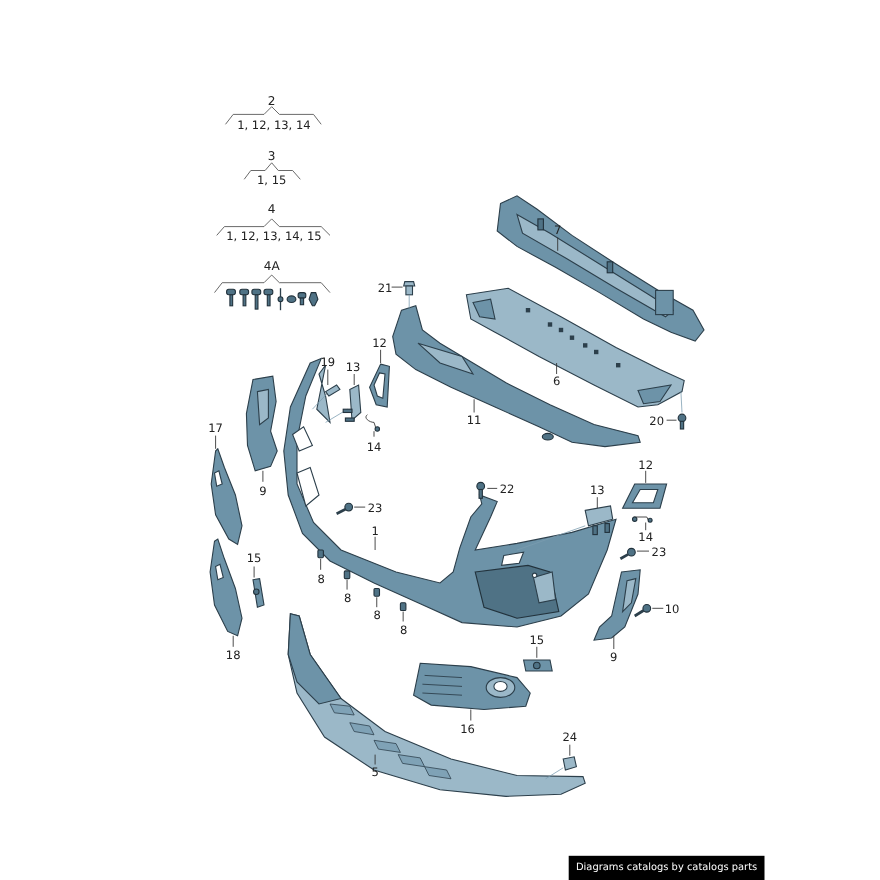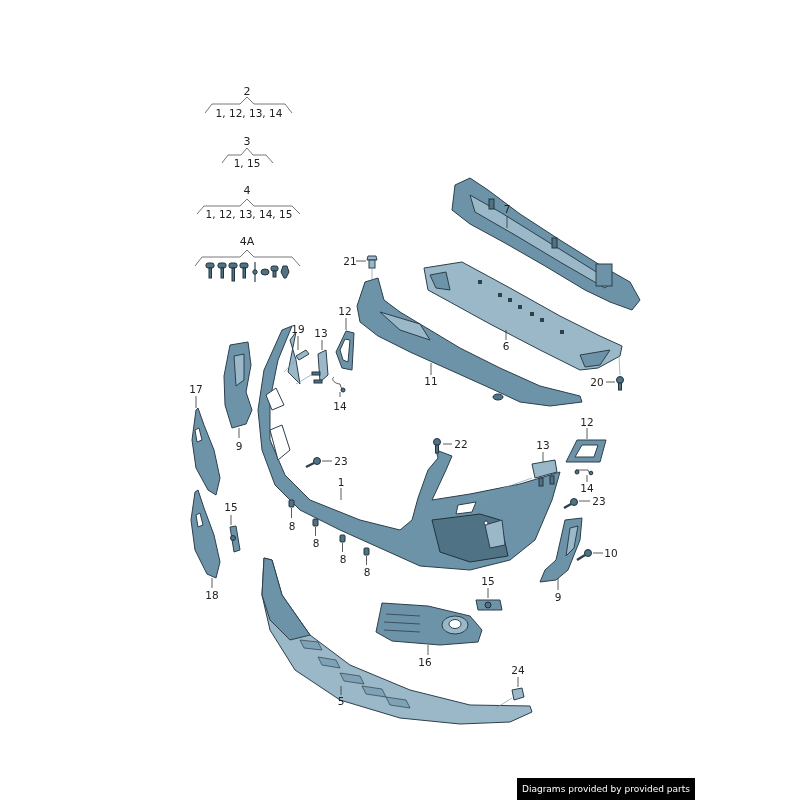--- a/index.html
+++ b/index.html
@@ -296,13 +296,13 @@
   </g>
 
   <g>
     <path class="part" d="M230 527 L236 526 L240 550 L234 552 Z"></path>
     <circle class="part-dark" cx="233" cy="538" r="2.5"></circle>
     <line class="leader" x1="231" y1="515" x2="231" y2="525"></line>
     <text class="lbl" x="231" y="511" text-anchor="middle">15</text>
   </g>
 </svg>
 
-<div class="credit">Diagrams provided by provided parts</div>
+<div class="credit">Diagrams catalogs by catalogs parts</div>
 
 </body></html>

